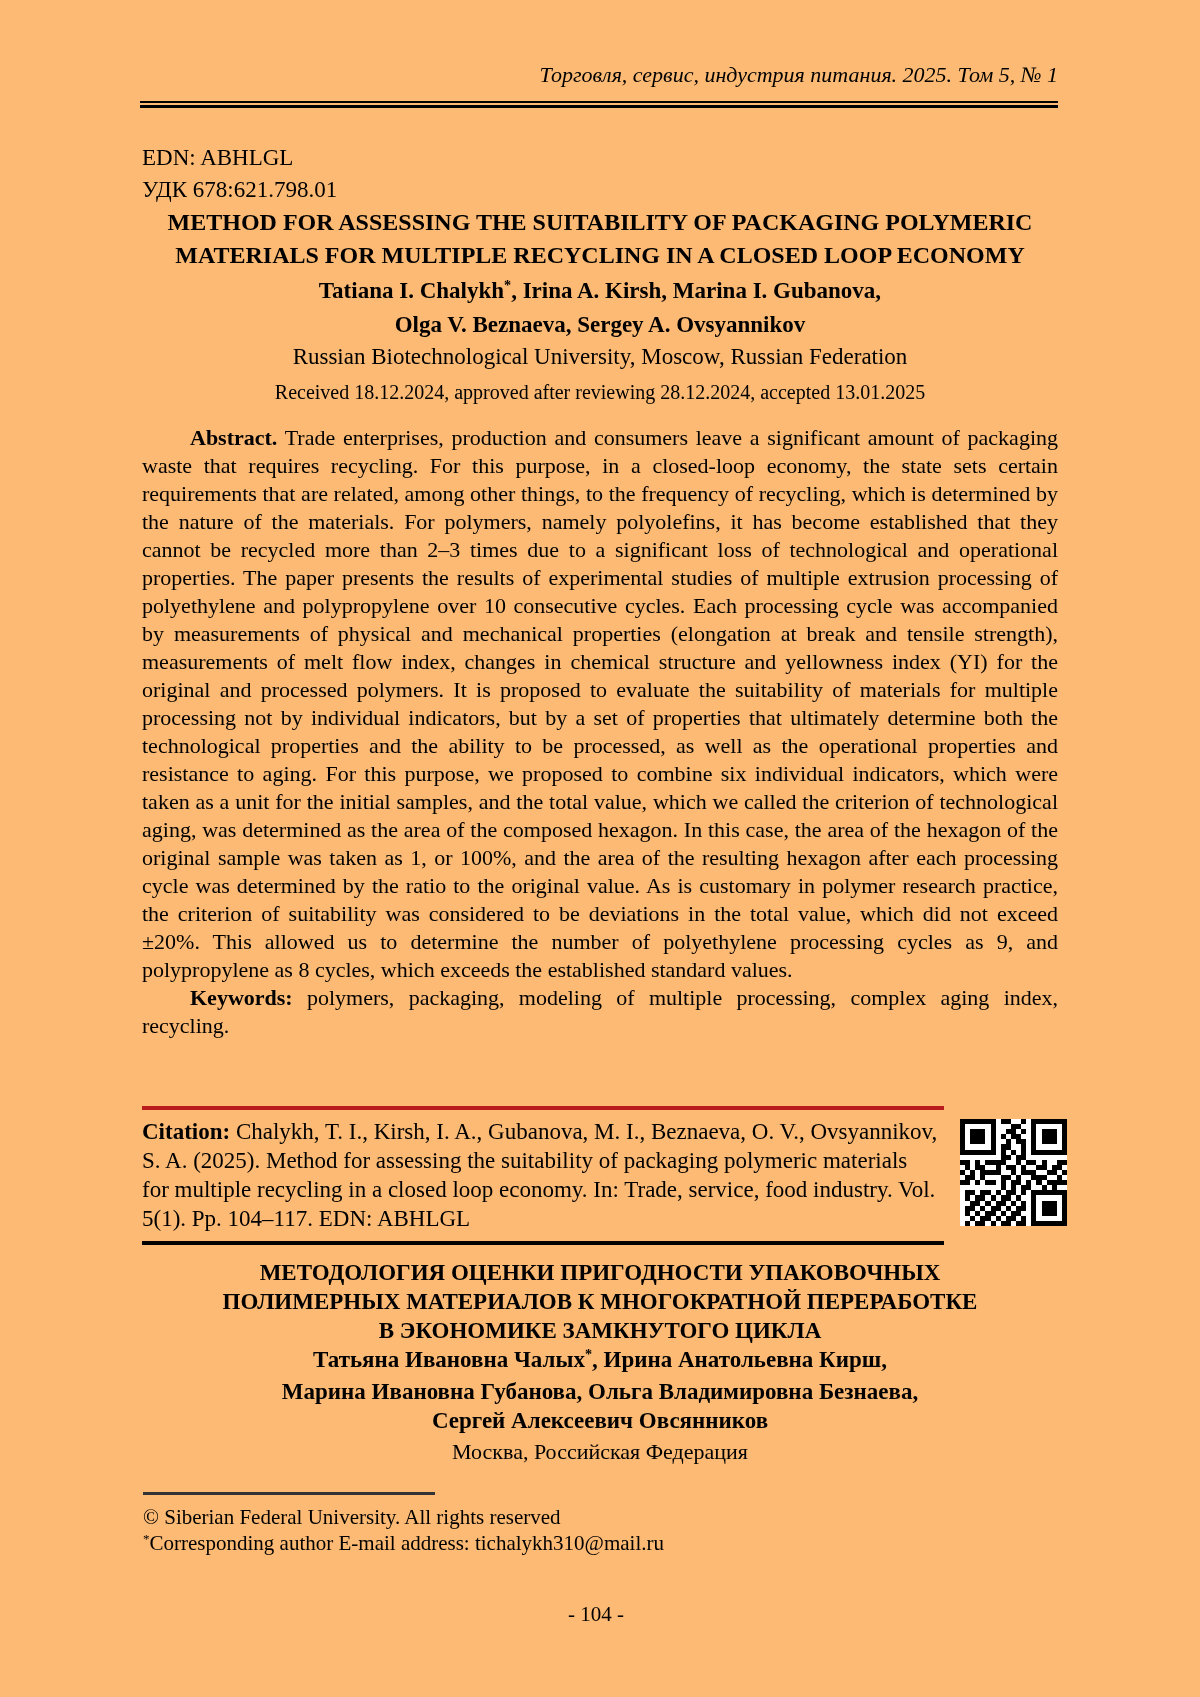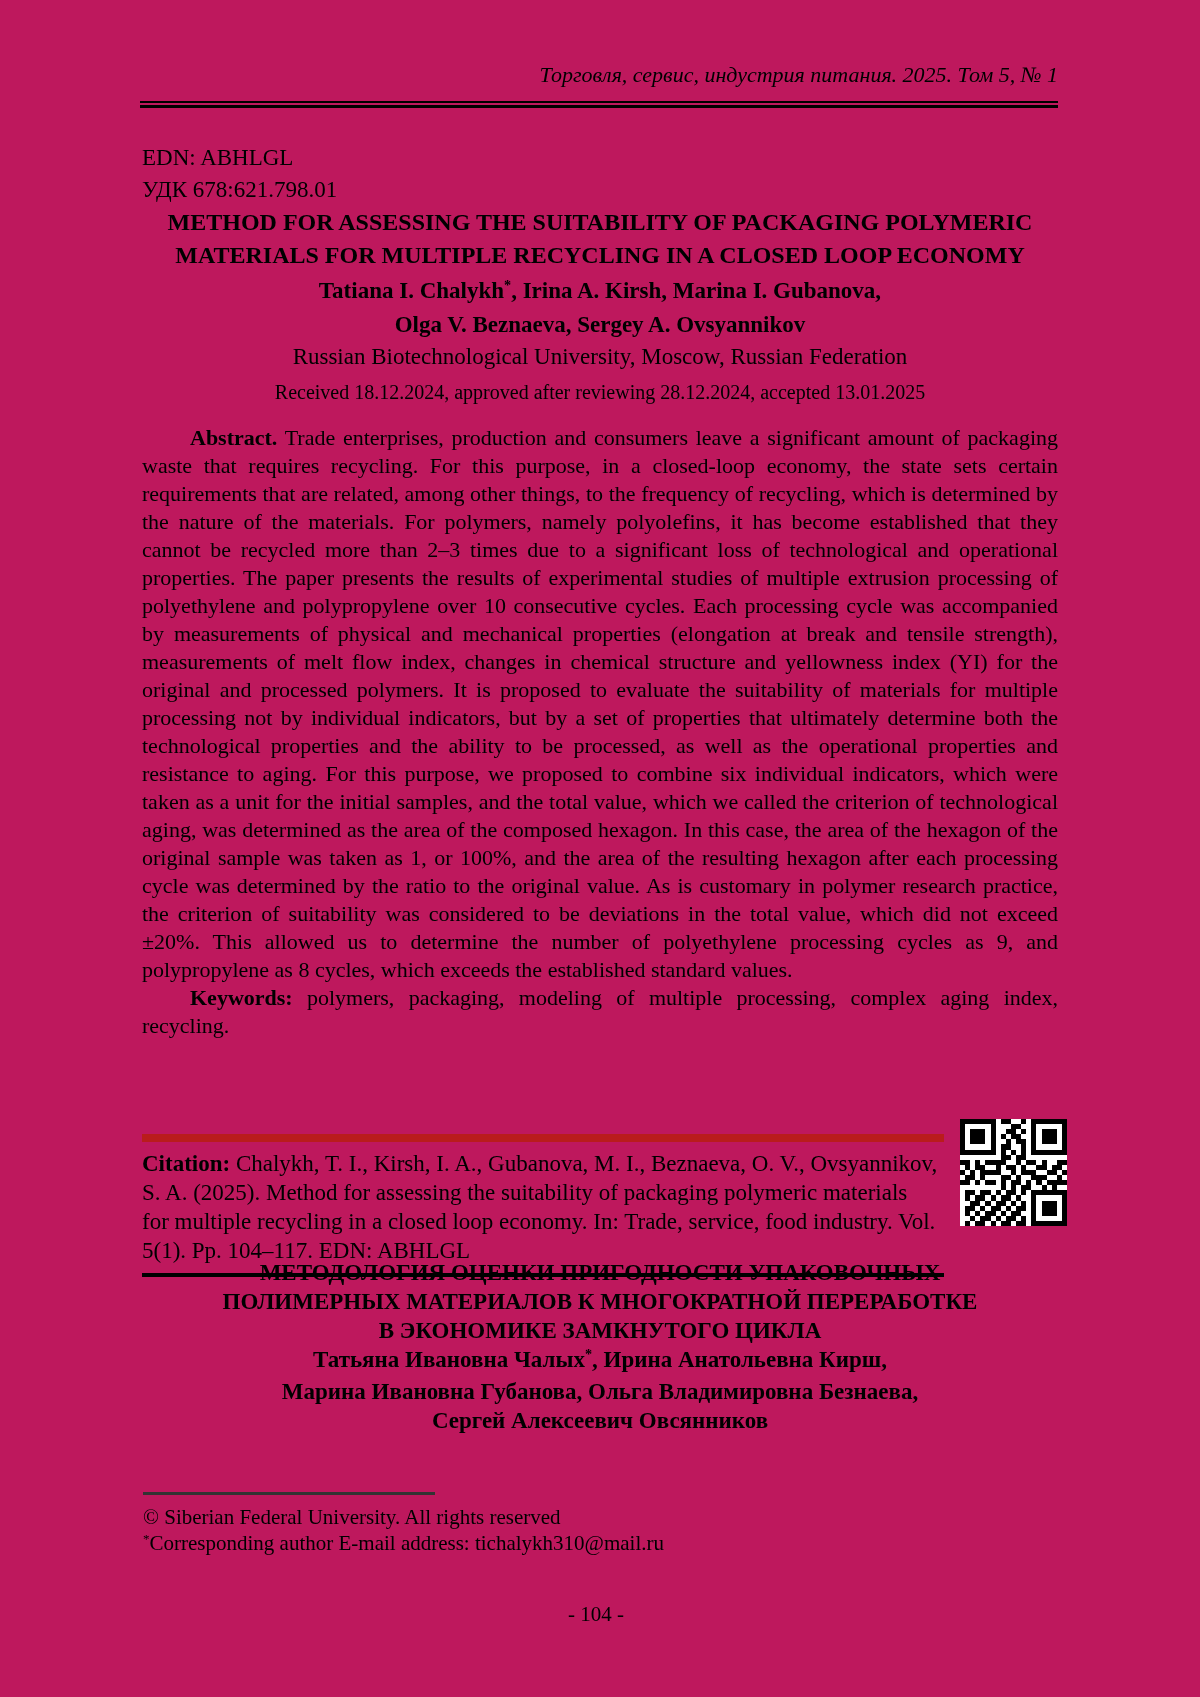--- a/index.html
+++ b/index.html
@@ -1,17 +1,17 @@
 <!DOCTYPE html>
 <html><head>
 <meta charset="utf-8">
 <style>
   html, body { margin:0; padding:0; background:#ffffff; }
   .page {
-    position:relative; width:1200px; height:1697px; background:#be185d;
+    position:relative; width:1200px; height:1697px; background:#fdba74;
     font-family:"Liberation Serif", serif; color:#000; overflow:hidden;
   }
   .running-header {
     position:absolute; top:62px; left:142px; width:916px;
     text-align:right; font-style:italic; font-size:22px; line-height:26px;
   }
   .header-rule {
     position:absolute; top:101px; left:140px; width:918px; height:2px;
     border-top:2px solid #000; border-bottom:3px solid #000;
   }
@@ -21,22 +21,22 @@
   .en-authors { font-size:23px; font-weight:bold; line-height:31px; margin-top:3px; }
   .en-affiliation { font-size:23px; line-height:30px; margin-top:2px; }
   .received { font-size:20px; line-height:24px; margin-top:8px; }
   .abstract-block {
     position:absolute; top:424px; left:142px; width:916px;
     font-size:22px; line-height:28px; text-align:justify;
   }
   .abstract-block p { margin:0; text-indent:48px; }
   .citation-wrap { position:absolute; top:1106px; left:142px; display:flex; align-items:flex-start; }
   .citation-box {
-    width:796px; border-top:8px solid #b91c1c; border-bottom:4px solid #000;
-    padding:7px 6px 8px 0; font-size:23px; line-height:29px; text-align:left;margin-top:28px;
+    width:796px; border-top:4px solid #b91c1c; border-bottom:4px solid #000;
+    padding:7px 6px 8px 0; font-size:23px; line-height:29px; text-align:left;
   }
   .qr-box {
     width:107px; height:107px; margin-left:16px; margin-top:13px;
     display:grid; grid-template-columns:repeat(21,1fr); grid-template-rows:repeat(21,1fr);
     background:#fff;
   }
   .qr-box .on { background:#000; }
   .ru-head { position:absolute; top:1258px; left:142px; width:916px; text-align:center; }
   .ru-title { font-size:23px; font-weight:bold; line-height:29px; }
   .ru-authors { font-size:23px; font-weight:bold; line-height:29px; }
@@ -532,20 +532,21 @@
       <div>МЕТОДОЛОГИЯ ОЦЕНКИ ПРИГОДНОСТИ УПАКОВОЧНЫХ</div>
       <div>ПОЛИМЕРНЫХ МАТЕРИАЛОВ К МНОГОКРАТНОЙ ПЕРЕРАБОТКЕ</div>
       <div>В ЭКОНОМИКЕ ЗАМКНУТОГО ЦИКЛА</div>
     </div>
     <div class="ru-authors">
       <div><span>Татьяна Ивановна Чалых</span><span class="sup">*</span><span>, Ирина Анатольевна Кирш,</span></div>
       <div>Марина Ивановна Губанова, Ольга Владимировна Безнаева,</div>
       <div>Сергей Алексеевич Овсянников</div>
     </div>
     <div class="ru-affiliation">
+      <div>Москва, Российская Федерация</div>
     </div>
   </div>
 
   <div class="footnote-block">
     <div class="footnote-rule"></div>
     <div>© Siberian Federal University. All rights reserved</div>
     <div><span class="sup">*</span><span>Corresponding author E-mail address: tichalykh310@mail.ru</span></div>
   </div>
 
   <div class="page-number">- 104 -</div>

